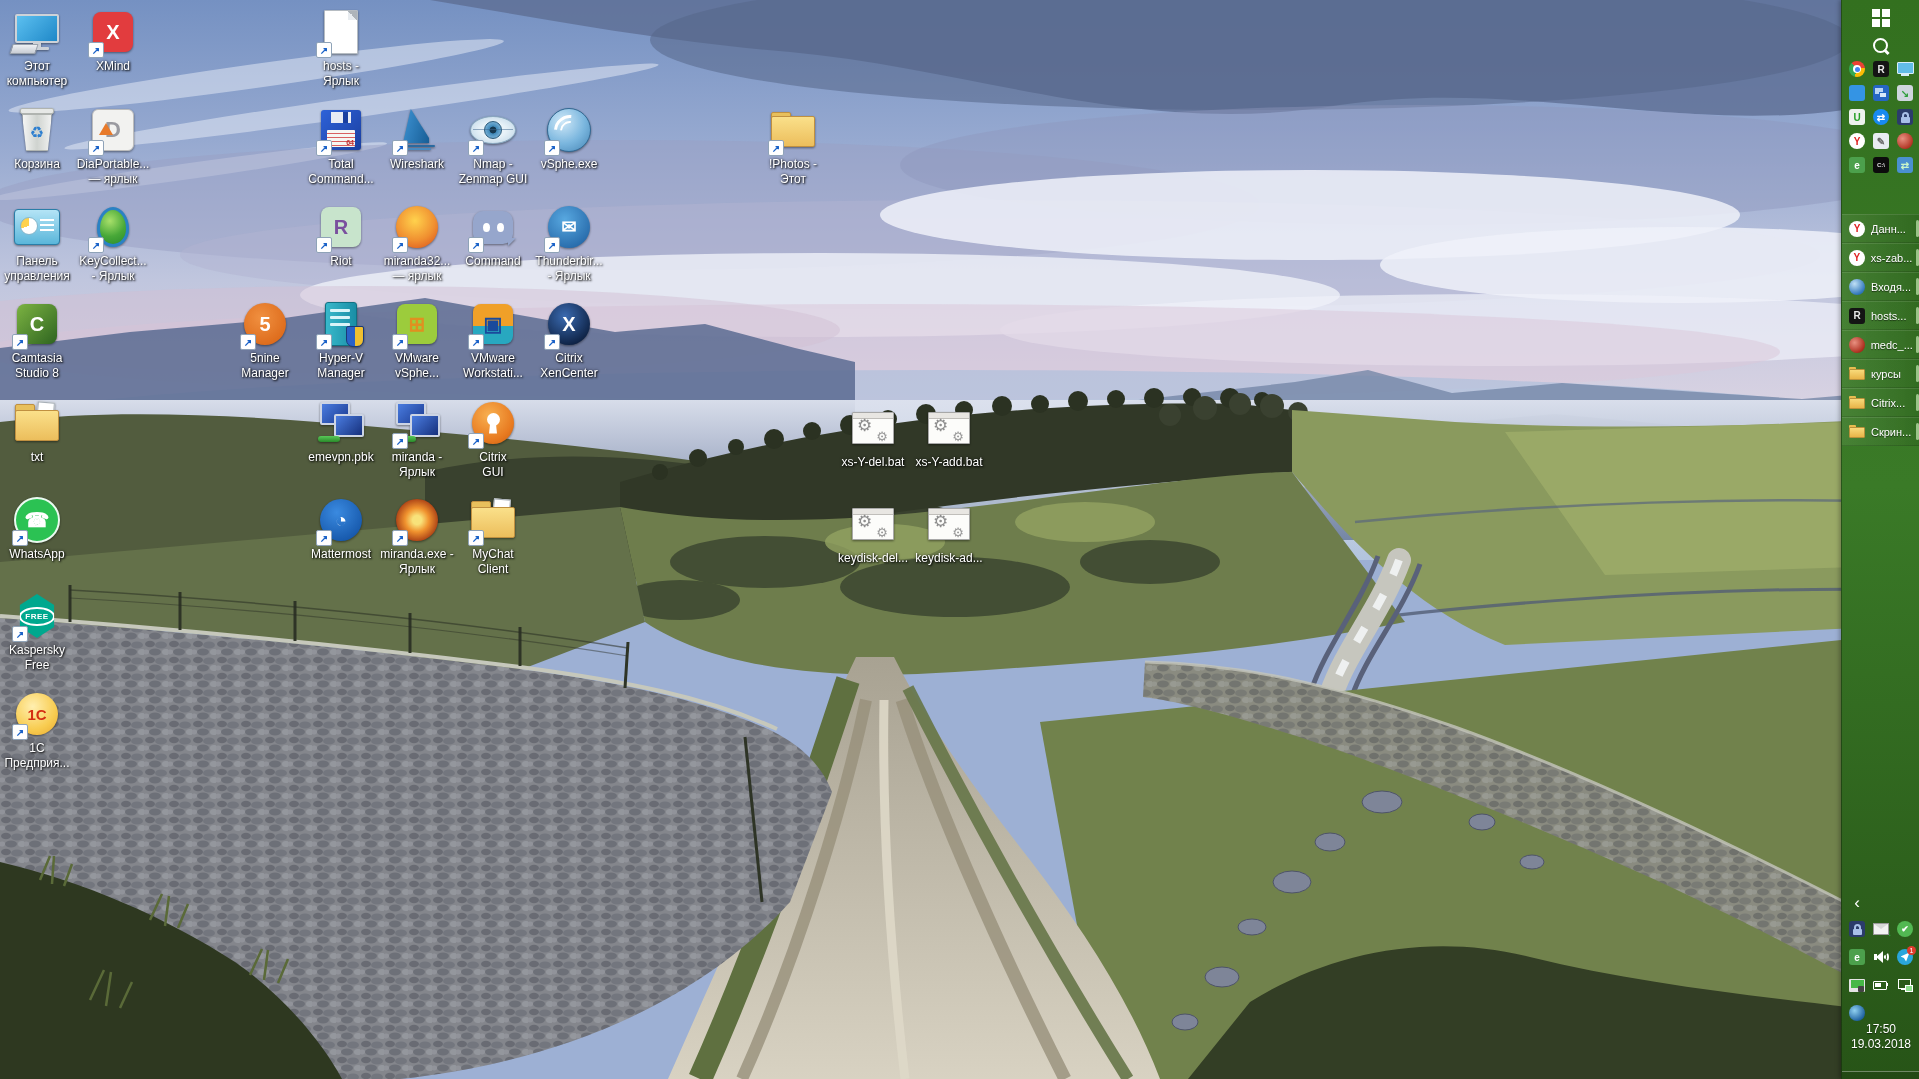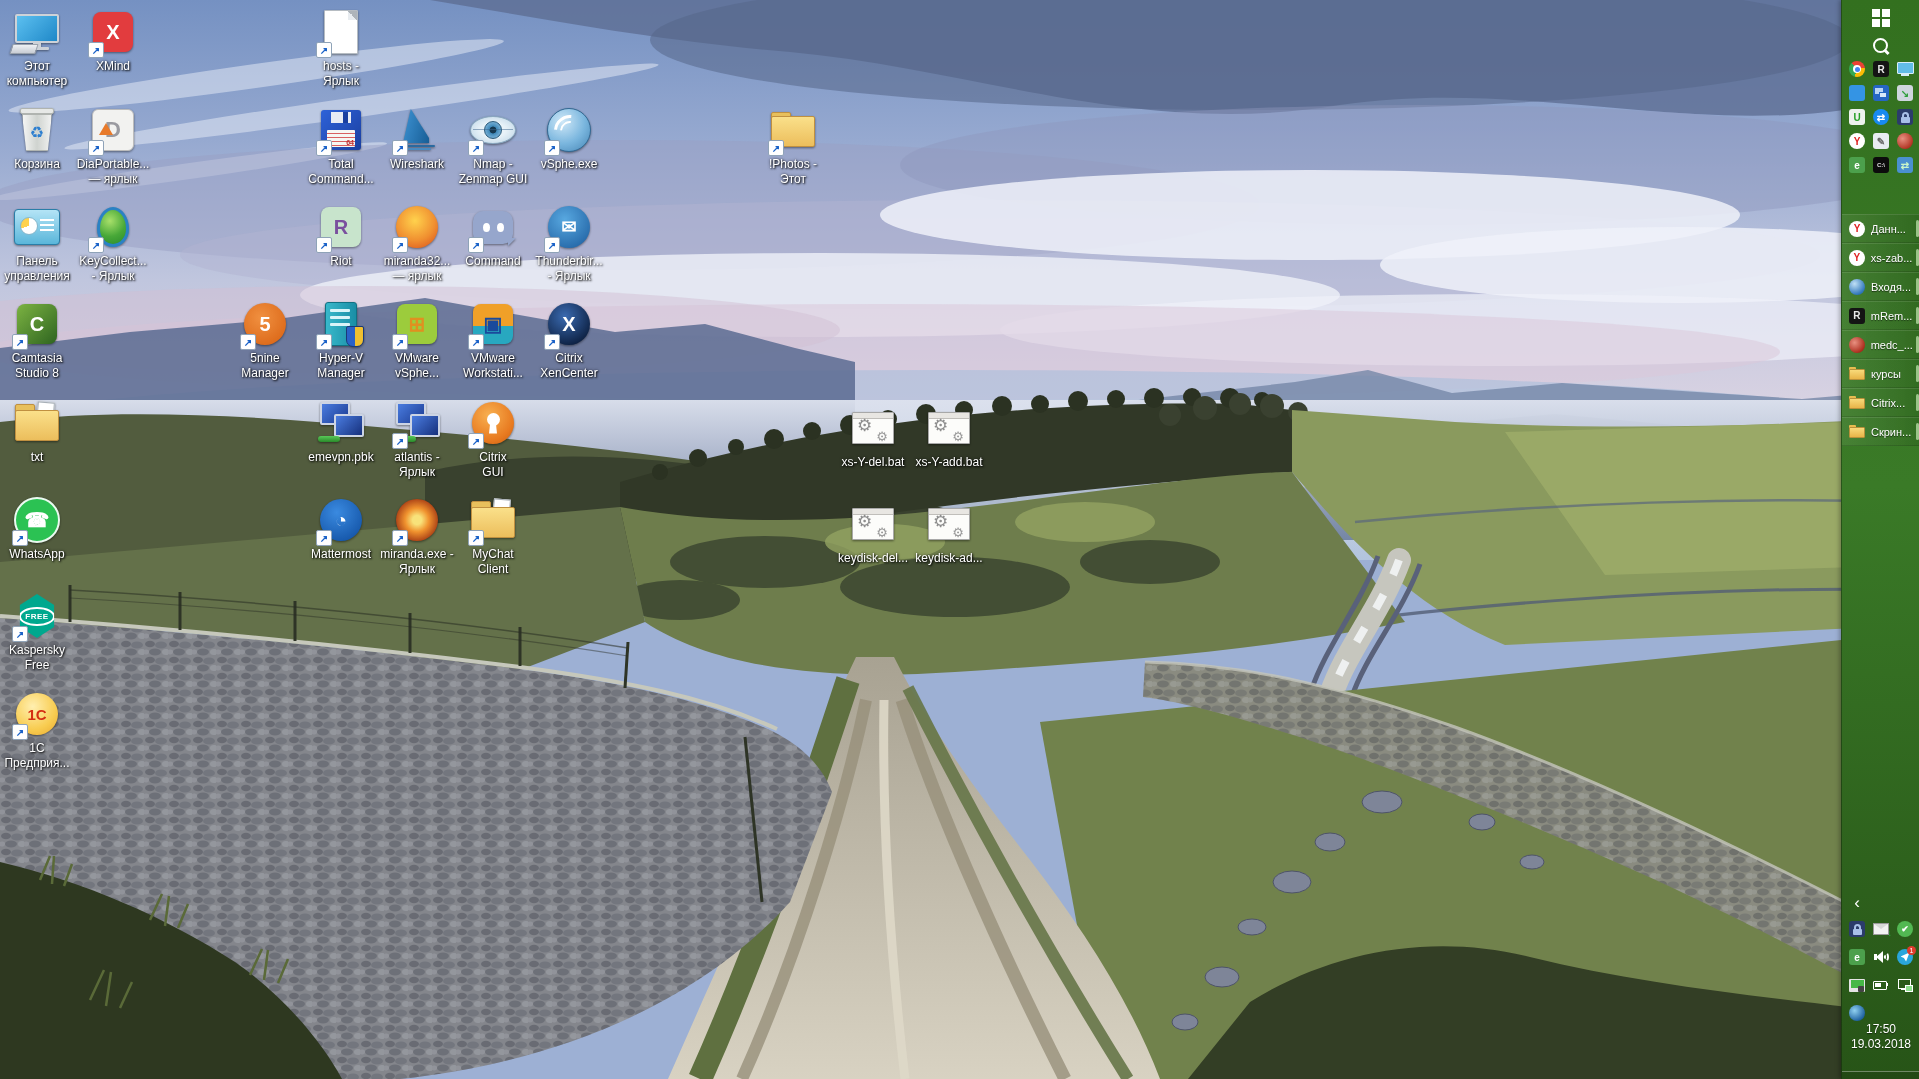--- a/index.html
+++ b/index.html
@@ -434,21 +434,21 @@
     </div>
     <div class="dicon" style="left: 369px; top: 399px;">
       <div class="art">
         <div style="position:relative;width:46px;height:46px">
     <div style="position:absolute;left:2px;top:2px;width:26px;height:19px;background:linear-gradient(135deg,#4a7ce0,#1a3a90);border:2px solid #ccd4e4;border-radius:2px"></div>
     <div style="position:absolute;left:16px;top:14px;width:26px;height:19px;background:linear-gradient(135deg,#4a7ce0,#16307c);border:2px solid #ccd4e4;border-radius:2px"></div>
     <div style="position:absolute;left:0;bottom:4px;width:22px;height:6px;background:linear-gradient(180deg,#58c858,#2a8a2a);border-radius:3px"></div>
         </div>
         <div class="sc">↗</div>
       </div>
-      <div class="lbl">atlantis -
+      <div class="lbl">miranda -
 Ярлык</div>
     </div>
     <div class="dicon" style="left: 445px; top: 399px;">
       <div class="art">
         <div style="position:relative;width:42px;height:42px;border-radius:50%;background:radial-gradient(circle at 40% 32%,#f8b050,#e87a20 65%,#c85c10);display:flex;flex-direction:column;align-items:center;justify-content:center">
     <div style="width:13px;height:13px;border-radius:50%;background:#fff"></div>
     <div style="width:8px;height:11px;background:#fff;margin-top:-3px;clip-path:polygon(15% 0,85% 0,100% 100%,0 100%)"></div>
         </div>
         <div class="sc">↗</div>
       </div>
@@ -672,21 +672,21 @@
         <div class="gs">
           <div style="width:16px;height:16px;border-radius:50%;background:radial-gradient(circle at 35% 30%,#bfe0f5,#2a72b8 75%);color:#fff;display:flex;align-items:center;justify-content:center;font-weight:bold;font-size:10px"></div>
         </div>
         <div class="tlbl">Входя...</div>
         <div class="ind"></div>
       </div>
       <div class="tb-btn">
         <div class="gs">
           <div style="width:16px;height:16px;border-radius:3px;background:#141414;color:#e8e8e8;display:flex;align-items:center;justify-content:center;font-weight:bold;font-size:10px">R</div>
         </div>
-        <div class="tlbl">mRem...</div>
+        <div class="tlbl">hosts...</div>
         <div class="ind"></div>
       </div>
       <div class="tb-btn">
         <div class="gs">
           <div style="width:16px;height:16px;border-radius:50%;background:radial-gradient(circle at 35% 35%,#e89080,#a82818 75%);color:#fff;display:flex;align-items:center;justify-content:center;font-weight:bold;font-size:10px"></div>
         </div>
         <div class="tlbl">medc_...</div>
         <div class="ind"></div>
       </div>
       <div class="tb-btn">

